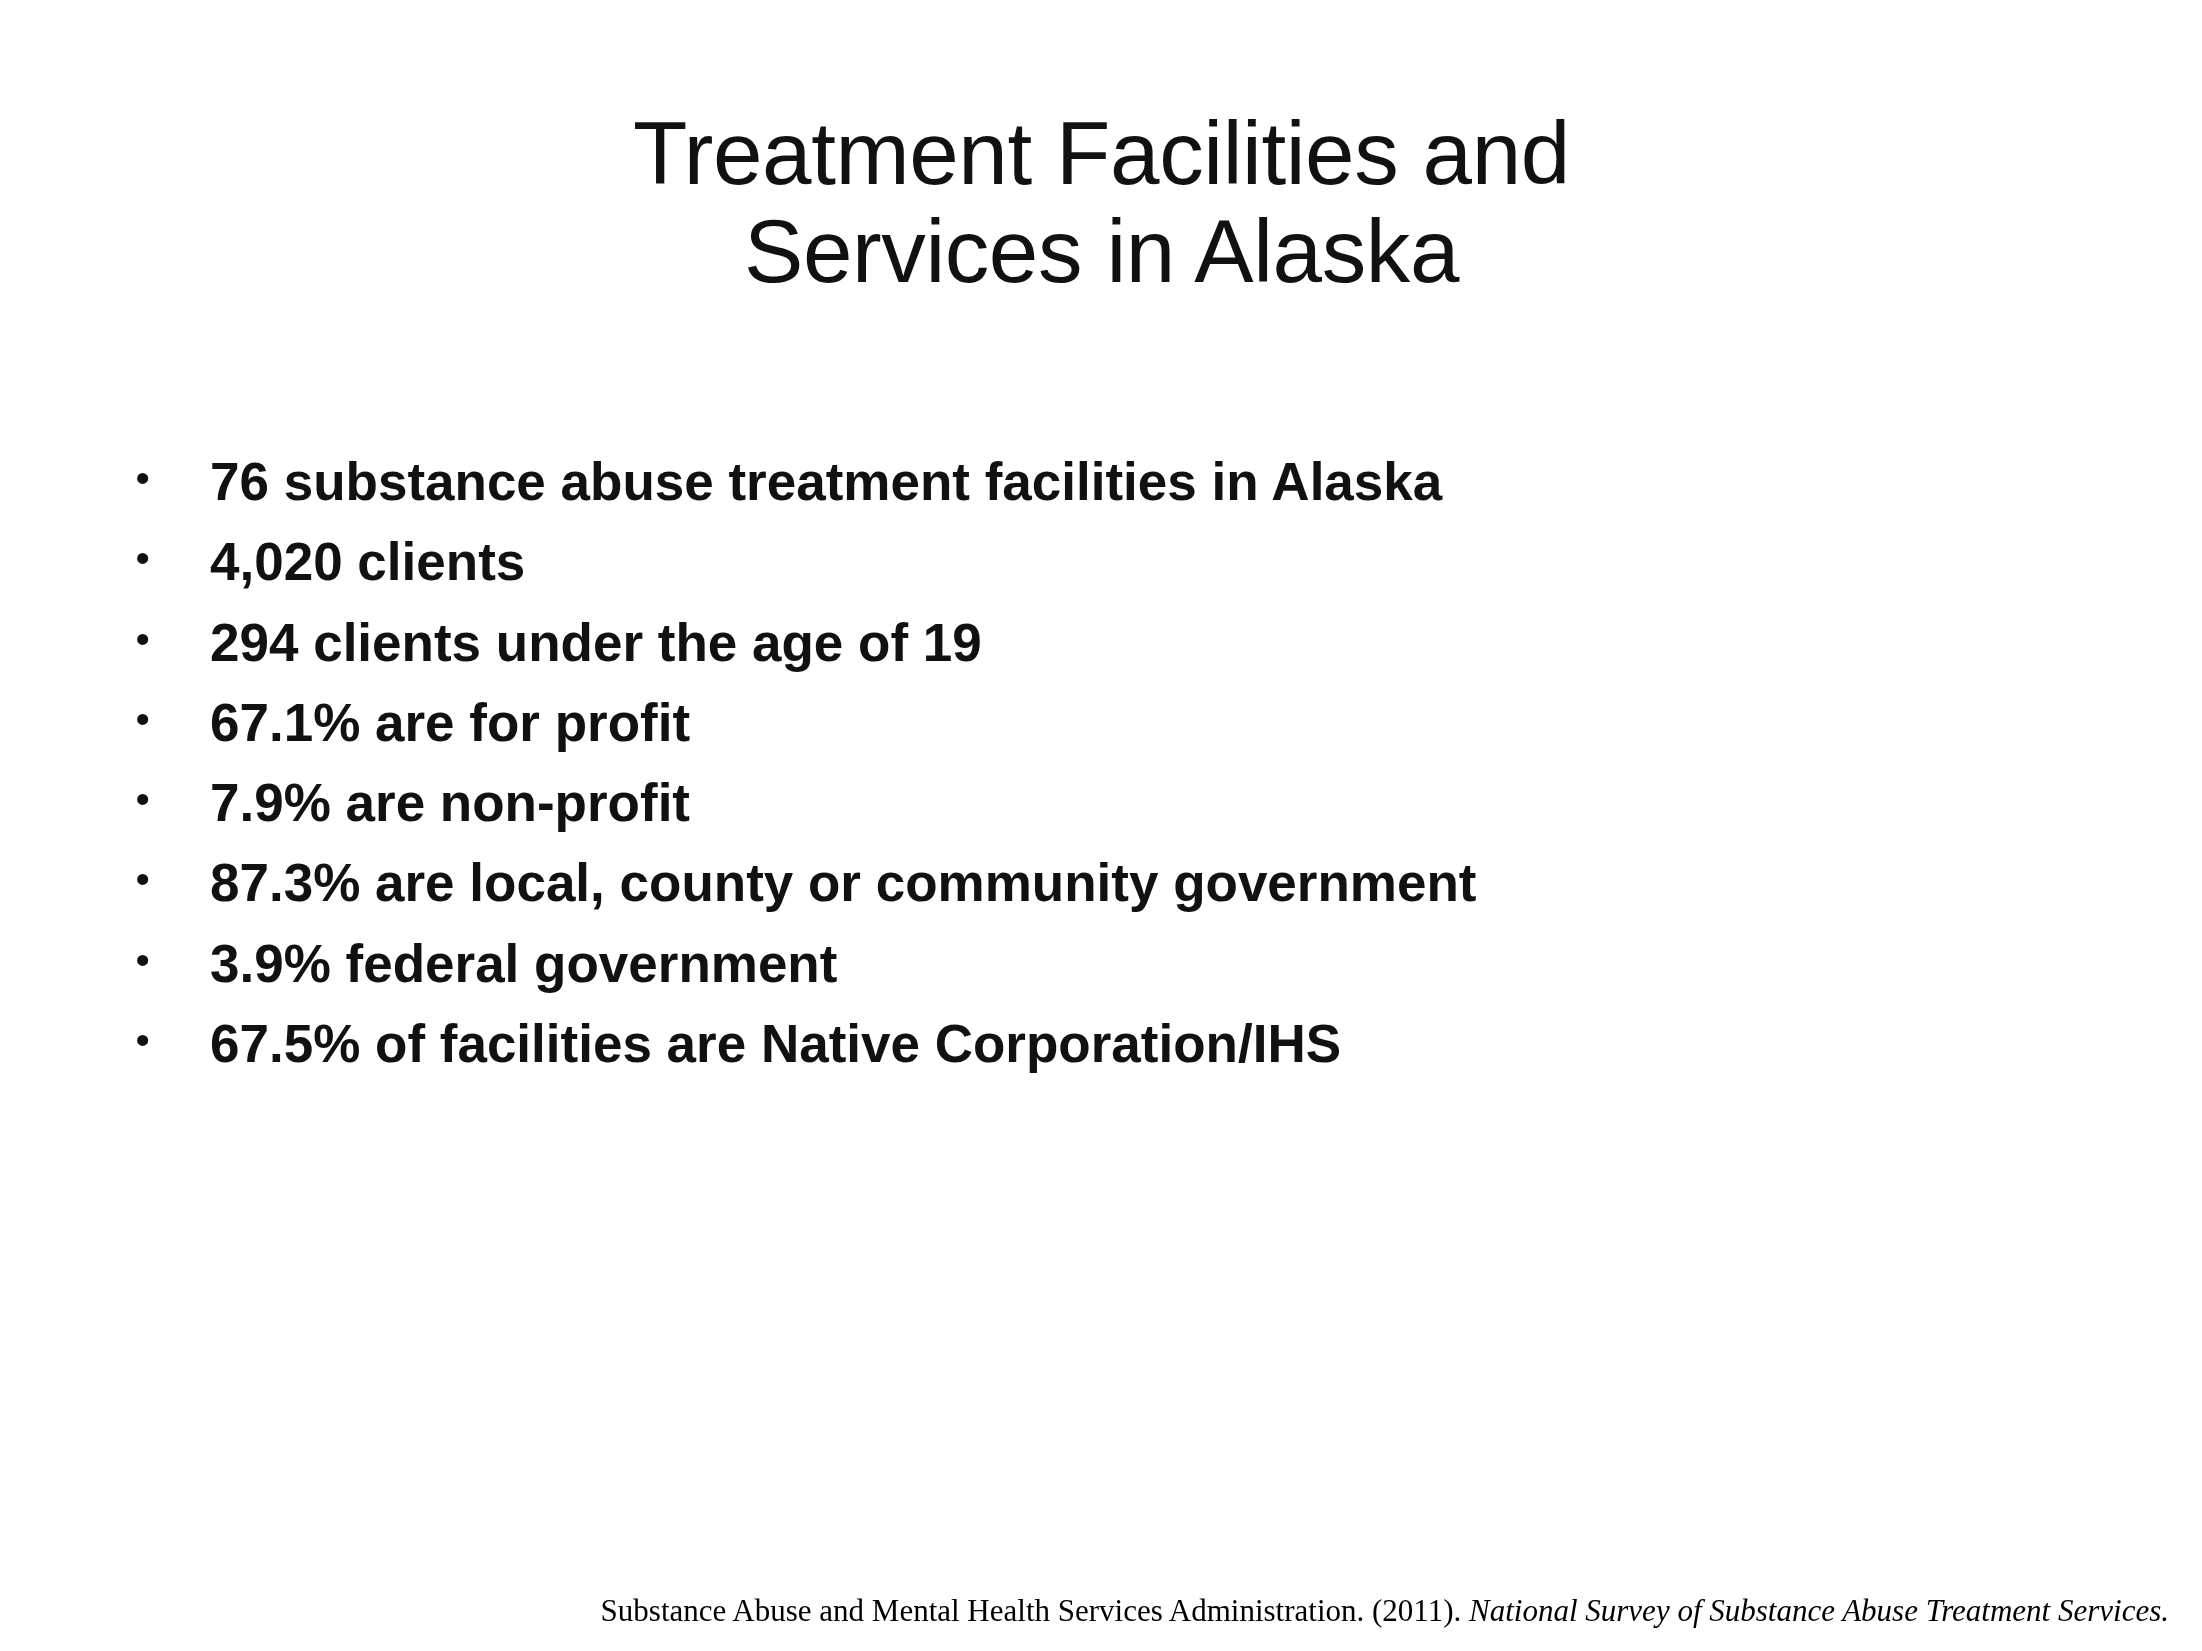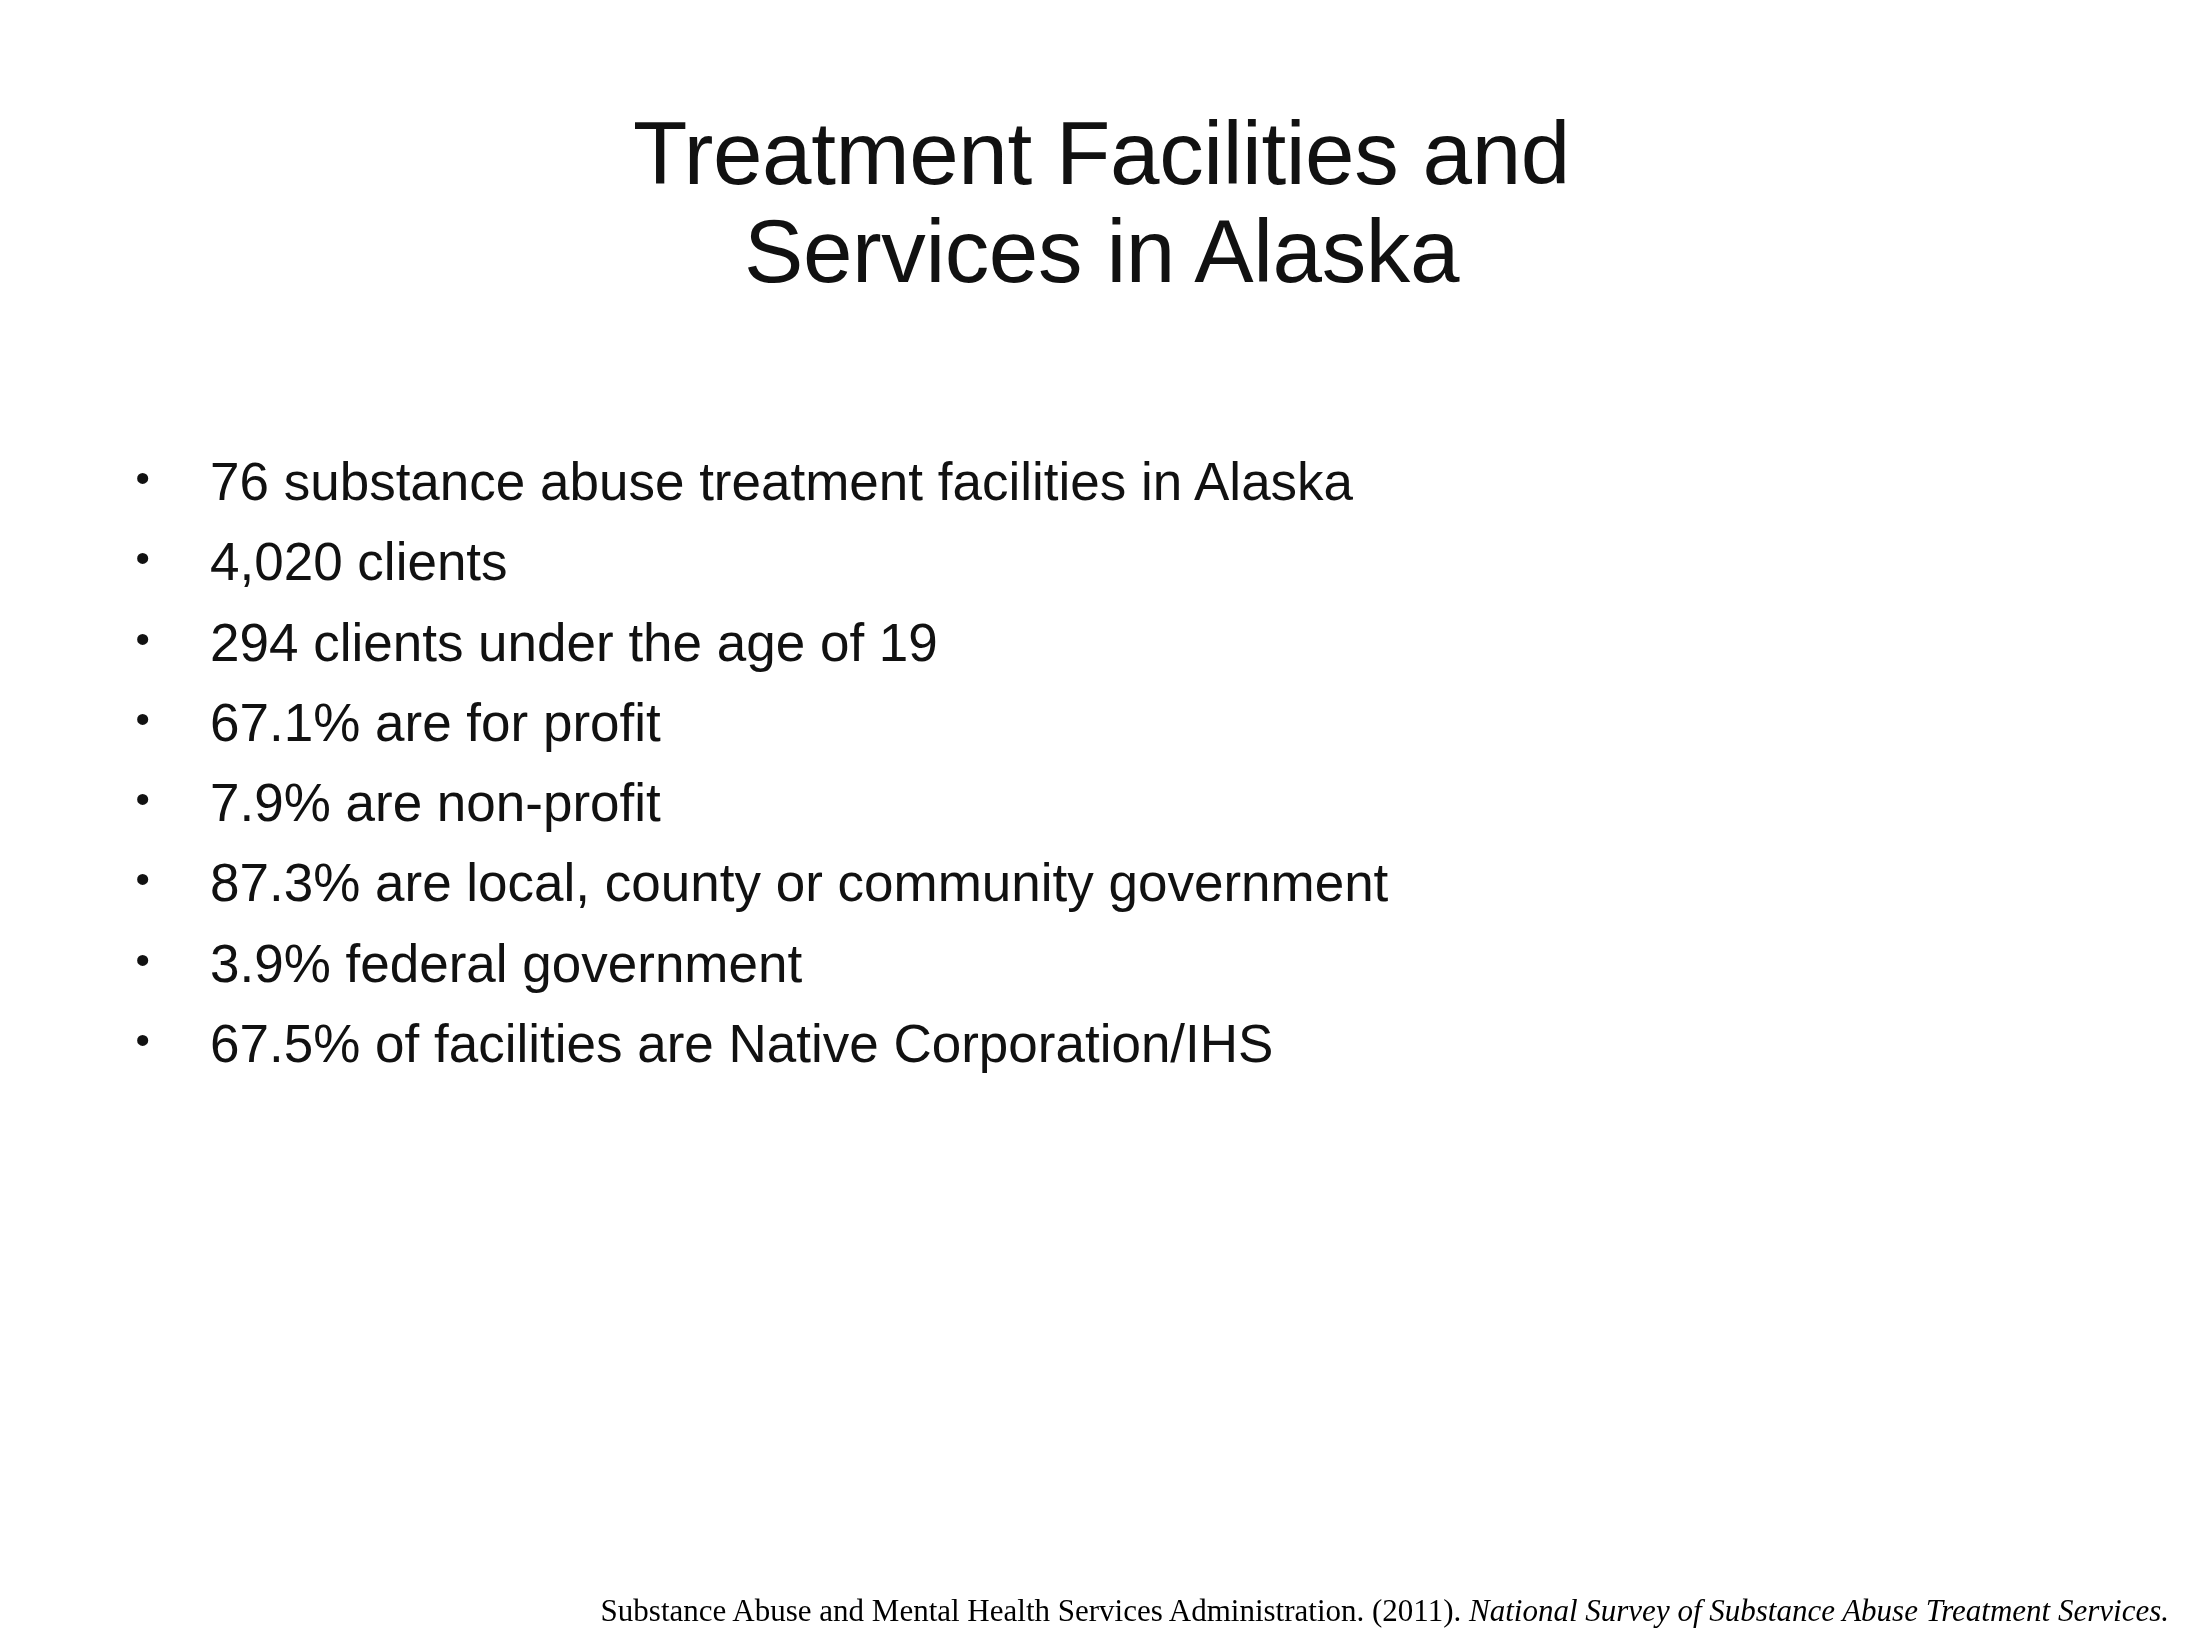--- a/index.html
+++ b/index.html
@@ -57,20 +57,21 @@
     flex: 0 0 auto;
     width: 90px;
     text-align: left;
     font-size: 41px;
     line-height: 1.55;
     padding-left: 15.5px;
     box-sizing: border-box;
   }
   .bullet-text {
     flex: 1 1 auto;
+    font-weight: bold;
   }
   .footnote {
     position: absolute;
     left: 0;
     right: 34px;
     bottom: 20.6px;
     text-align: right;
     font-family: "Liberation Serif", serif;
     font-size: 31px;
     line-height: 1.34;

